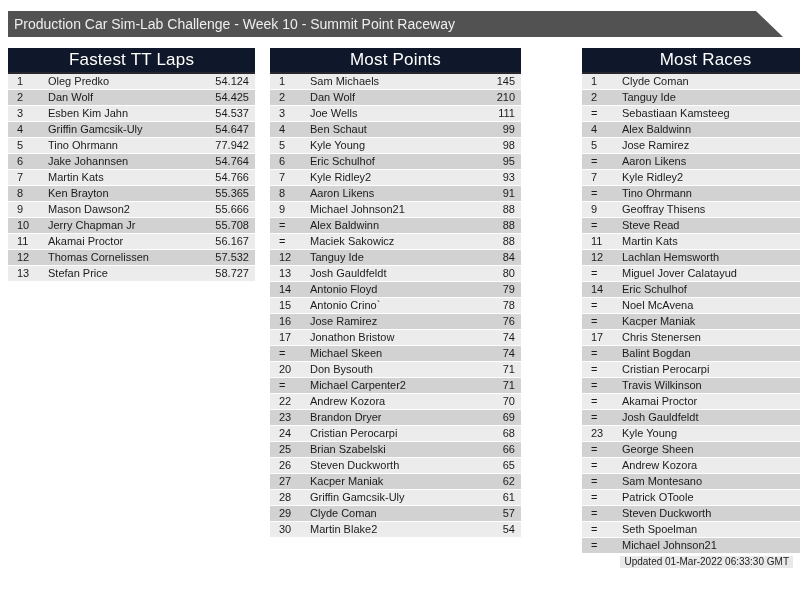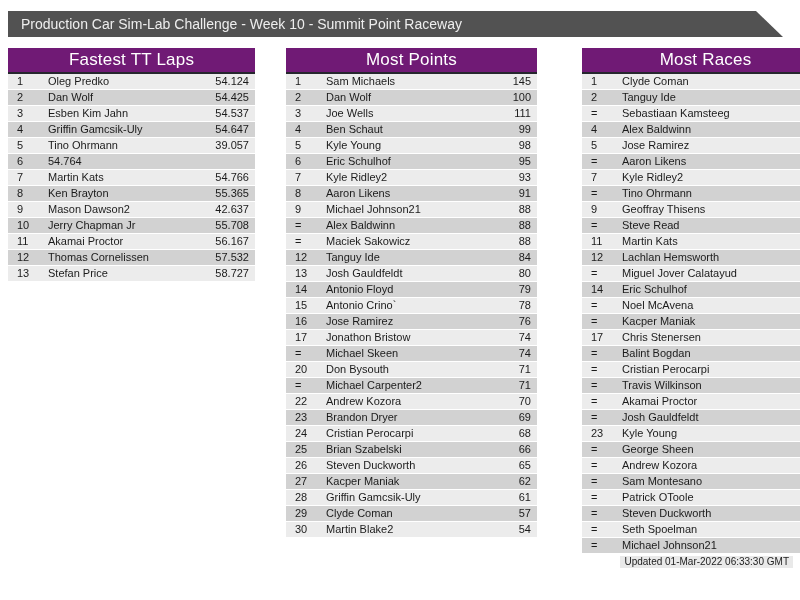--- a/index.html
+++ b/index.html
@@ -5,30 +5,30 @@
   html,body{margin:0;padding:0;}
   body{
     width:800px;height:600px;position:relative;overflow:hidden;
     background:#ffffff;
     font-family:"Liberation Sans", sans-serif;
     color:#1b1b1b;
   }
   .topbar{
     position:absolute;left:8px;top:11px;width:775px;height:26px;
     background:#525252;color:#eeeeee;
-    font-size:14px;line-height:26px;padding-left:13px;
+    font-size:14px;line-height:26px;padding-left:6px;
     box-sizing:border-box;white-space:nowrap;
     clip-path:polygon(0 0, calc(100% - 27px) 0, 100% 100%, 0 100%);
   }
   .table{position:absolute;top:48px;}
   #table-tt{left:8px;width:247px;}
-  #table-points{left:270px;width:251px;margin-left:16px;}
+  #table-points{left:270px;width:251px;}
   #table-races{left:536px;width:247px;padding-left:46px;}
   .thead{
-    height:24px;background:#701a75;border-bottom:2px solid #26262e;
+    height:24px;background:#0f172a;border-bottom:2px solid #26262e;
     color:#ffffff;text-align:center;font-size:17px;line-height:24px;
     letter-spacing:0.2px;
   }
   .rows{width:100%;}
   .row{
     display:flex;align-items:center;height:15px;border-bottom:1px solid #ffffff;
     font-size:11px;line-height:15px;
   }
   .row:nth-child(odd){background:#ececec;}
   .row:nth-child(even){background:#d2d2d2;}
@@ -68,40 +68,41 @@
         <div class="cell-value">54.537</div>
       </div>
       <div class="row">
         <div class="cell-rank">4</div>
         <div class="cell-name">Griffin Gamcsik-Uly</div>
         <div class="cell-value">54.647</div>
       </div>
       <div class="row">
         <div class="cell-rank">5</div>
         <div class="cell-name">Tino Ohrmann</div>
-        <div class="cell-value">39.057</div>
+        <div class="cell-value">77.942</div>
       </div>
       <div class="row">
         <div class="cell-rank">6</div>
+        <div class="cell-name">Jake Johannsen</div>
         <div class="cell-value">54.764</div>
       </div>
       <div class="row">
         <div class="cell-rank">7</div>
         <div class="cell-name">Martin Kats</div>
         <div class="cell-value">54.766</div>
       </div>
       <div class="row">
         <div class="cell-rank">8</div>
         <div class="cell-name">Ken Brayton</div>
         <div class="cell-value">55.365</div>
       </div>
       <div class="row">
         <div class="cell-rank">9</div>
         <div class="cell-name">Mason Dawson2</div>
-        <div class="cell-value">42.637</div>
+        <div class="cell-value">55.666</div>
       </div>
       <div class="row">
         <div class="cell-rank">10</div>
         <div class="cell-name">Jerry Chapman Jr</div>
         <div class="cell-value">55.708</div>
       </div>
       <div class="row">
         <div class="cell-rank">11</div>
         <div class="cell-name">Akamai Proctor</div>
         <div class="cell-value">56.167</div>
@@ -123,21 +124,21 @@
   <div class="thead">Most Points</div>
   <div class="rows">
       <div class="row">
         <div class="cell-rank">1</div>
         <div class="cell-name">Sam Michaels</div>
         <div class="cell-value">145</div>
       </div>
       <div class="row">
         <div class="cell-rank">2</div>
         <div class="cell-name">Dan Wolf</div>
-        <div class="cell-value">100</div>
+        <div class="cell-value">210</div>
       </div>
       <div class="row">
         <div class="cell-rank">3</div>
         <div class="cell-name">Joe Wells</div>
         <div class="cell-value">111</div>
       </div>
       <div class="row">
         <div class="cell-rank">4</div>
         <div class="cell-name">Ben Schaut</div>
         <div class="cell-value">99</div>

